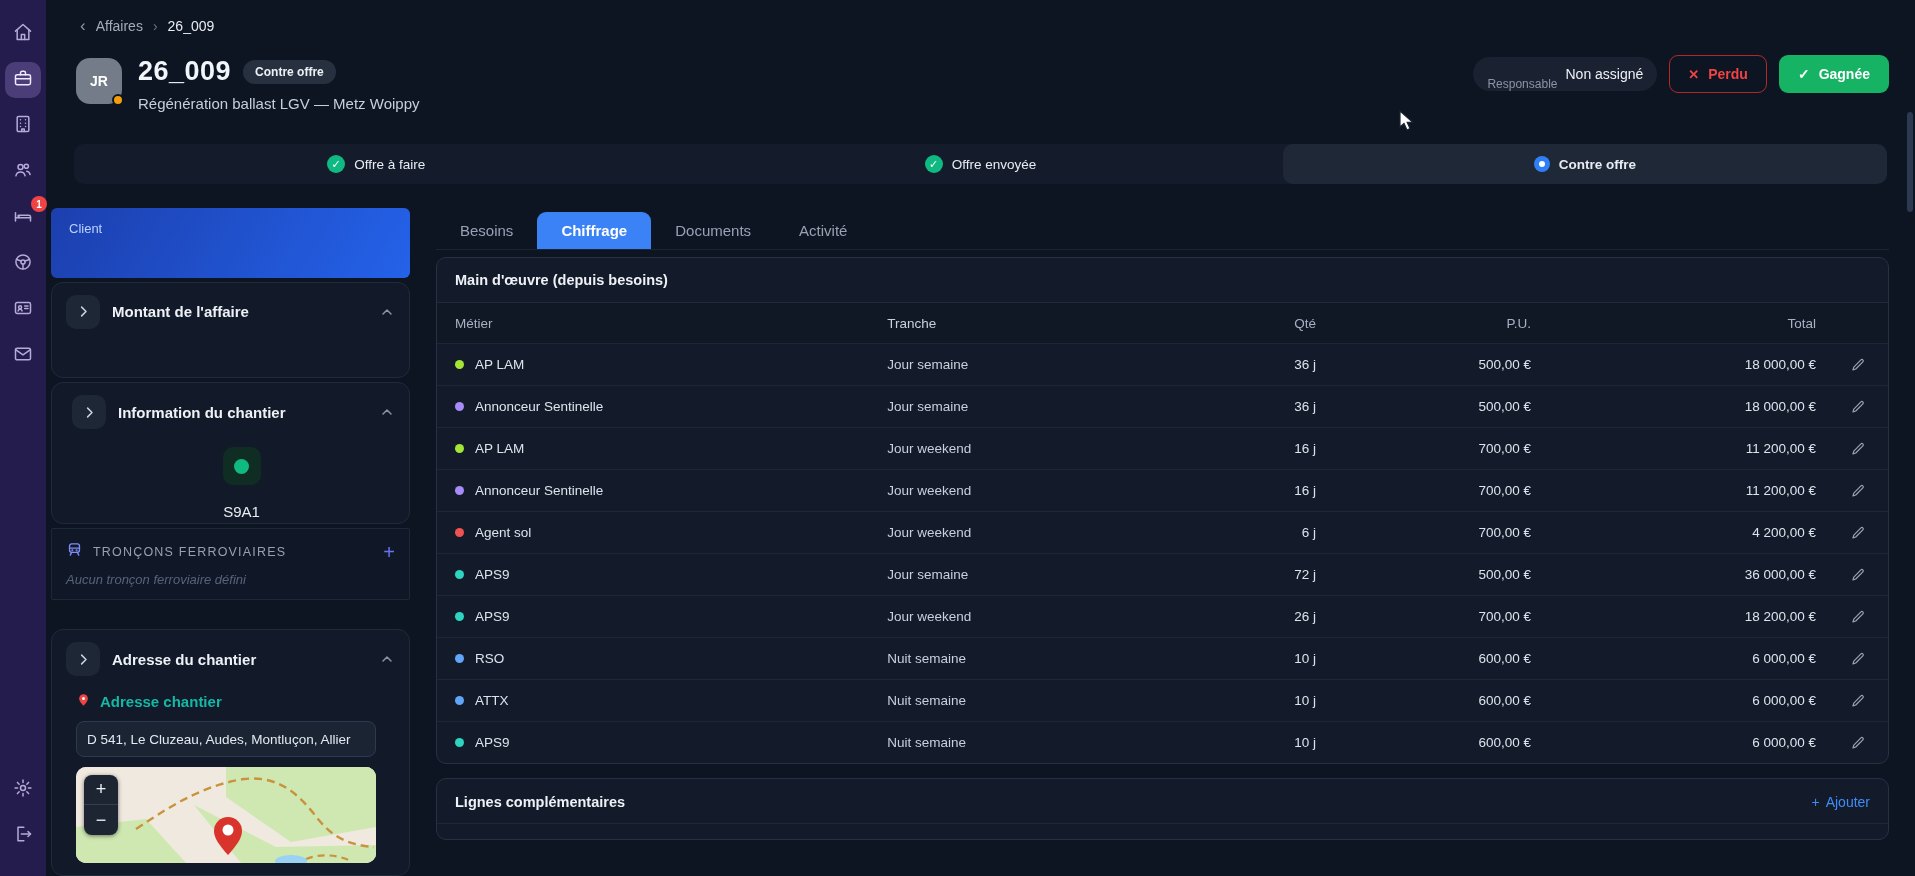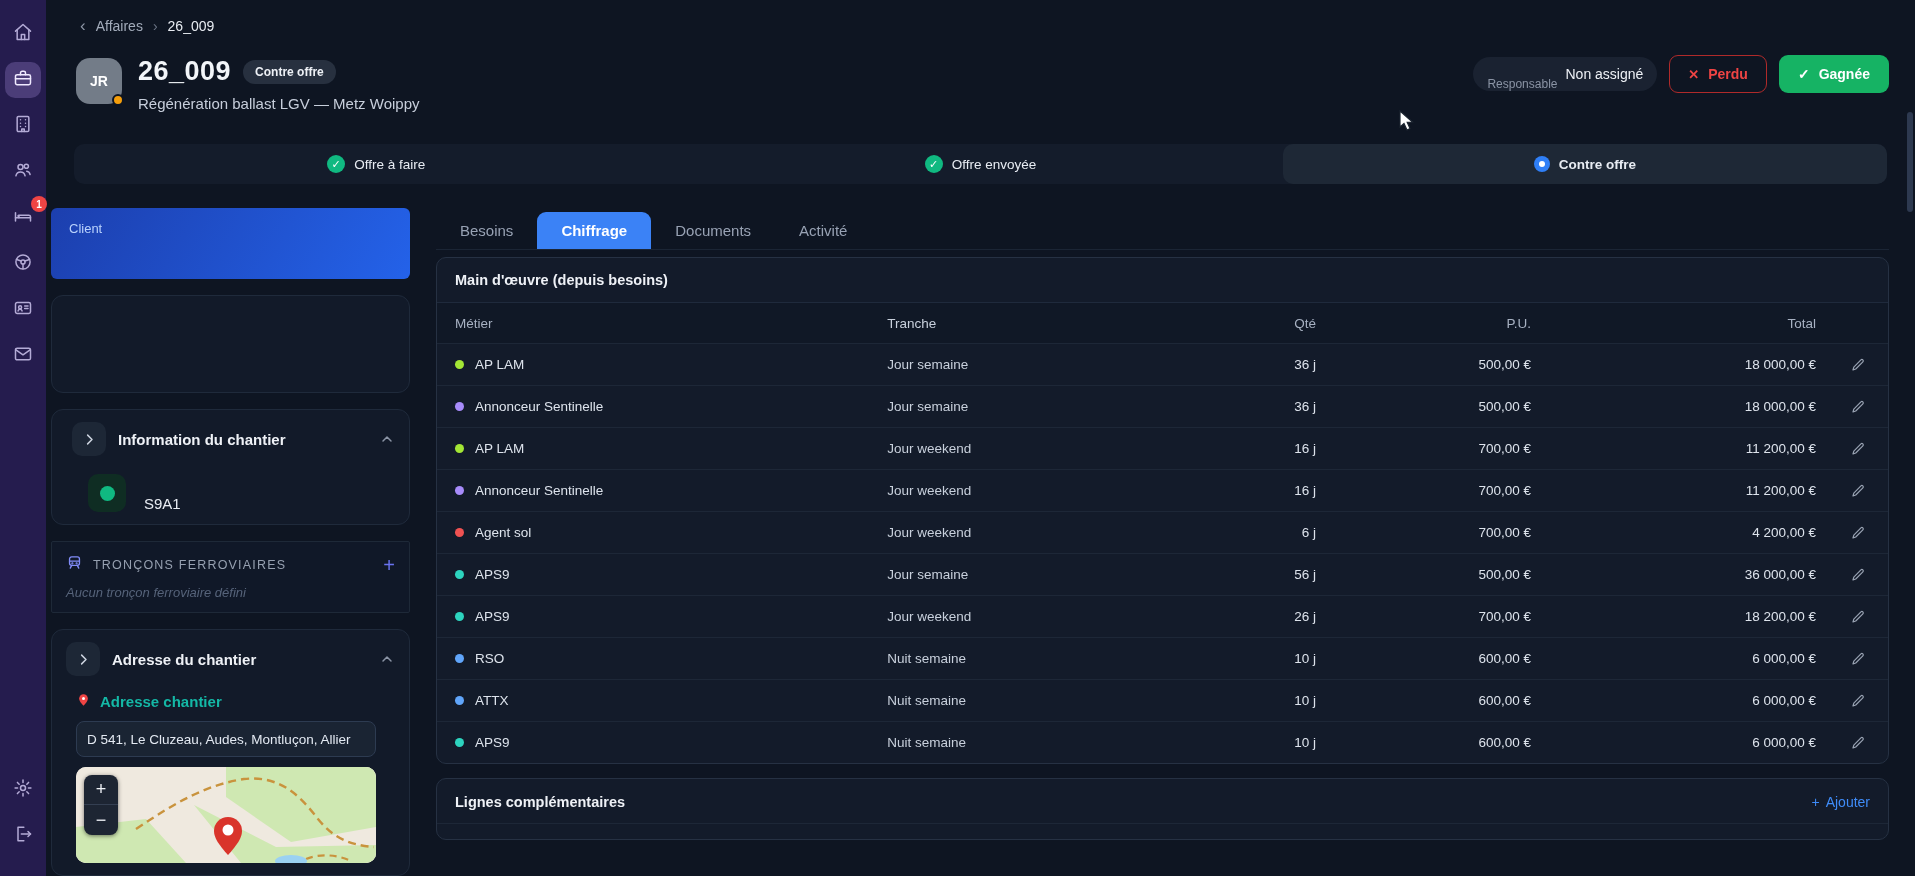--- a/index.html
+++ b/index.html
@@ -57,49 +57,49 @@
     color:#e8ecf3; cursor:pointer; }
   .step-check { width:18px; height:18px; border-radius:50%; background:#10b981; color:#fff; font-size:11px;
     display:flex; align-items:center; justify-content:center; }
   .step.current { background:#1e2836; border-radius:10px; font-weight:bold; }
   .step-radio { width:16px; height:16px; border-radius:50%; background:#2f7ff7; display:flex;
     align-items:center; justify-content:center; }
   .step-radio::after { content:""; width:6px; height:6px; border-radius:50%; background:#fff; }
 
   
   .left-panel { position:absolute; left:51px; top:208px; width:359px; height:668px; display:flex;
-    flex-direction:column; gap:16px; }
+    flex-direction:column; gap:4px; }
   .client-card { height:86px; border-radius:6px; background:linear-gradient(120deg,#1c3fae,#2462e9);
     padding:13px 18px; }
   .client-label { font-size:13px; color:#b9d2fd; margin-bottom:8px; }
   .client-name { font-size:20px; font-weight:bold; color:#fff; }
 
   .card { background:#121a29; border:1px solid #1f2a3b; border-radius:12px; padding:12px 14px; }
   .card-head { display:flex; align-items:center; gap:12px; }
   .expander { width:34px; height:34px; border-radius:10px; background:#1d2736; border:none; color:#cdd4df;
     display:flex; align-items:center; justify-content:center; cursor:pointer; }
   .card-title { flex:1; font-size:15px; font-weight:bold; color:#eef1f6; }
   .collapse { color:#8b94a5; background:none; border:none; cursor:pointer; display:flex; }
   .amount-card { height:122px; }
   .amount-value { margin:18px 0 0 16px; font-size:26px; color:#eef2f8; letter-spacing:.5px; }
   .info-card { height:142px;padding-left:20px; }
-  .status-chip { margin:18px 0 0 16px; display:flex; align-items:flex-end; gap:18px; }
+  .status-chip { margin:18px 0 0 16px; display:flex; align-items:center; gap:18px;flex-direction:column; }
   .status-square { width:38px; height:38px; border-radius:10px; background:#0f2d23; display:flex;
     align-items:center; justify-content:center; }
   .status-dot { width:15px; height:15px; border-radius:50%; background:#10b981; }
   .status-code { font-size:15px; color:#e8ecf3; }
 
   .rail-section { border:1px solid #1e2938; border-radius:2px; background:#101828; padding:12px 14px;
     height:74px; }
   .rail-head { display:flex; align-items:center; gap:10px; }
   .rail-title { flex:1; font-size:12.5px; letter-spacing:1.2px; color:#96a0b0; }
   .rail-add { background:none; border:none; color:#6973f0; font-size:20px; cursor:pointer; line-height:1; }
   .rail-empty { margin-top:10px; font-size:13px; font-style:italic; color:#56637a; }
 
-  .address-card { flex:1; }
+  .address-card { flex:1;margin-top:25px; }
   .addr-label-row { display:flex; align-items:center; gap:9px; margin:16px 0 10px 10px; }
   .addr-label { font-size:15px; color:#14b8a6;font-weight:bold; }
   .addr-input { width:300px; margin-left:10px; height:36px; background:#1a2433; border:1px solid #2d3b51;
     border-radius:8px; color:#e3e9f2; font-size:13.5px; padding:0 10px;
     font-family:"Liberation Sans", sans-serif; }
   .map { position:relative; width:300px; margin:10px 0 0 10px; height:96px; border-radius:10px;
     overflow:hidden; background:#efe9df; }
   .map-zoom { position:absolute; left:8px; top:8px; width:34px; background:#1d2533; border-radius:8px;
     overflow:hidden; display:flex; flex-direction:column; box-shadow:0 1px 4px rgba(0,0,0,.5); }
   .map-zoom button { height:30px; background:none; border:none; color:#eef1f6; font-size:18px;
@@ -275,20 +275,33 @@
     </div>
   </div>
 
   <aside class="left-panel">
 
     <div class="client-card">
       <div class="client-label">Client</div>
     </div>
 
     <div class="card amount-card">
+      <div class="card-head">
+        <button class="expander">
+            <svg width="15" height="15" viewBox="0 0 24 24" fill="none" stroke="#cdd4df" stroke-width="2.4" stroke-linecap="round" stroke-linejoin="round">
+              <polyline points="9 5 16 12 9 19"></polyline>
+            </svg>
+          </button>
+        <span class="card-title">Montant de l'affaire</span>
+        <button class="collapse">
+            <svg width="16" height="16" viewBox="0 0 24 24" fill="none" stroke="#8b94a5" stroke-width="2.2" stroke-linecap="round" stroke-linejoin="round">
+              <polyline points="6 15 12 9 18 15"></polyline>
+            </svg>
+          </button>
+      </div>
     </div>
 
     <div class="card info-card">
       <div class="card-head">
         <button class="expander">
             <svg width="15" height="15" viewBox="0 0 24 24" fill="none" stroke="#cdd4df" stroke-width="2.4" stroke-linecap="round" stroke-linejoin="round">
               <polyline points="9 5 16 12 9 19"></polyline>
             </svg>
           </button>
         <span class="card-title">Information du chantier</span>
@@ -473,21 +486,21 @@
       </button>
     </div>
   </div>
 
   <div class="trow">
     <div class="c c-metier">
       <span class="dot" style="background: rgb(45, 212, 191);"></span>
       <span class="v-metier">APS9</span>
     </div>
     <div class="c c-tranche v-tranche">Jour semaine</div>
-    <div class="c c-qte v-qte">56 j</div>
+    <div class="c c-qte v-qte">72 j</div>
     <div class="c c-pu v-pu">500,00 €</div>
     <div class="c c-total v-total">36 000,00 €</div>
     <div class="c c-edit">
       <button class="edit-btn">
         <svg width="16" height="16" viewBox="0 0 24 24" fill="none" stroke-width="1.8" stroke-linecap="round" stroke-linejoin="round">
                   <path d="M4.5 19.5l1.2-4.4L16.4 4.4a2.05 2.05 0 0 1 2.9 2.9L8.6 18l-4.1 1.5z"></path>
                 </svg>
       </button>
     </div>
   </div>

